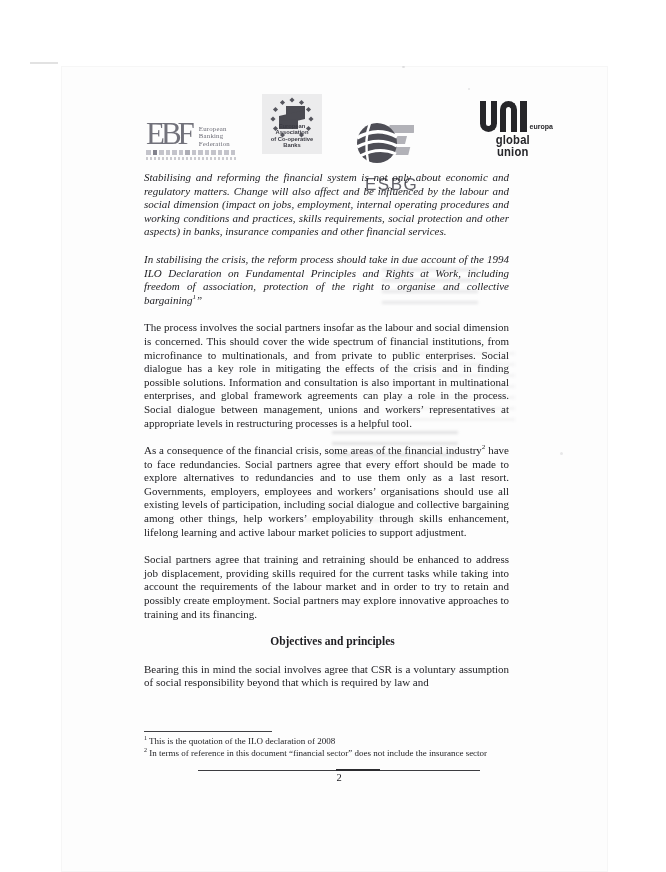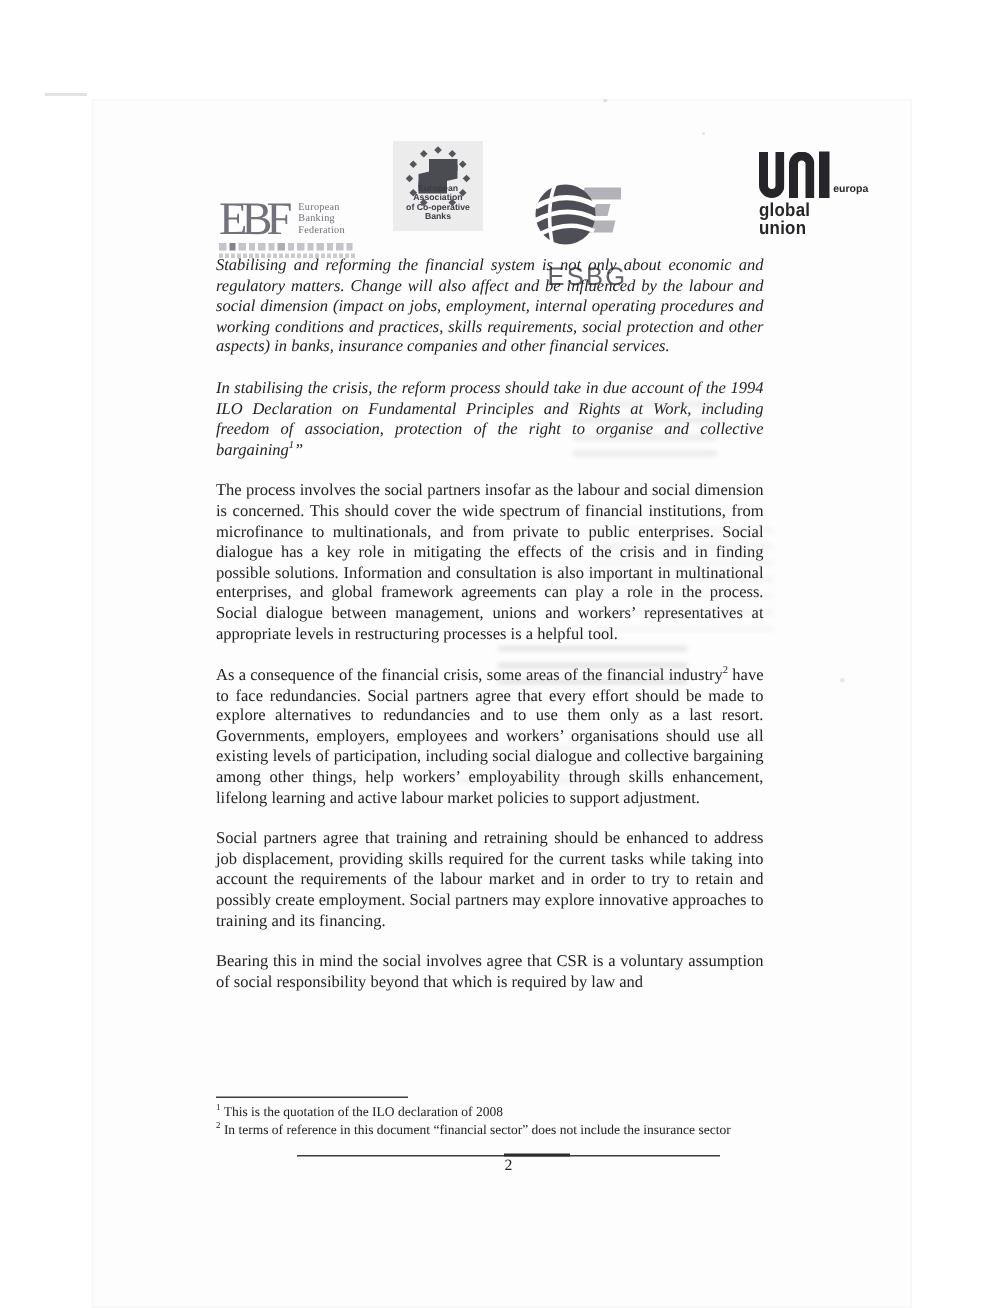--- a/index.html
+++ b/index.html
@@ -14,21 +14,21 @@
     position:absolute;left:61px;top:66px;width:547px;height:806px;
     background:rgba(80,80,90,0.012);
     box-shadow:inset 0 0 0 1px rgba(0,0,0,0.028);
   }
   .scan-dash{position:absolute;left:30px;top:62px;width:28px;height:2px;background:#e2e2e2;}
 
   
   .logo{position:absolute;}
   
   .ebf{left:146px;top:120px;width:94px;}
-  .ebf-top{display:flex;align-items:flex-start;margin-top:12px;}
+  .ebf-top{display:flex;align-items:flex-end;}
   .ebf-acronym{
     font-family:"Liberation Serif",serif;font-size:31px;line-height:27px;
     color:#72727b;letter-spacing:-4px;font-weight:400;
   }
   .ebf-name{margin-left:8px;margin-top:3px;display:flex;flex-direction:column;}
   .ebf-name span{font-size:6.8px;line-height:7.4px;color:#6d6d77;letter-spacing:.2px;}
   .ebf-squares{display:flex;gap:2px;margin-top:3px;}
   .ebf-squares i{width:4.5px;height:4.5px;background:#c4c4cb;display:block;}
   .ebf-squares i:nth-child(2){background:#83838d;}
   .ebf-squares i:nth-child(7){background:#adadb5;}
@@ -44,21 +44,21 @@
     font-family:"Liberation Sans",sans-serif;font-weight:700;
     font-size:5.8px;line-height:6.6px;color:#3c3c44;
   }
   
   .esbg{left:356px;top:116px;display:flex;flex-direction:column;}
   .esbg-label{
     font-family:"Liberation Sans",sans-serif;font-size:17px;color:#62626a;
     letter-spacing:1.5px;margin-left:9px;margin-top:9px;
   }
   
-  .uni{left:506px;top:101px;}
+  .uni{left:480px;top:101px;text-align:center;}
   .uni-row{display:flex;align-items:flex-start;}
   .uni-mark{display:flex;gap:3px;height:32px;}
   .uni-mark i{display:block;box-sizing:border-box;}
   .uni-u{width:17px;height:31px;border:6.5px solid #26262a;border-top:none;border-radius:0 0 9px 9px;}
   .uni-n{width:17px;height:31px;border:6.5px solid #26262a;border-bottom:none;border-radius:9px 9px 0 0;}
   .uni-i{width:6.5px;height:31px;background:#26262a;}
   .uni-region{
     font-family:"Liberation Sans",sans-serif;font-weight:700;font-size:7px;
     color:#26262a;align-self:flex-end;margin-left:3px;margin-bottom:3px;
   }
@@ -200,20 +200,21 @@
       <div>union</div>
     </div>
   </div>
 
   <div class="text-col">
     <p class="quote">Stabilising and reforming the financial system is not only about economic and regulatory matters. Change will also affect and be influenced by the labour and social dimension (impact on jobs, employment, internal operating procedures and working conditions and practices, skills requirements, social protection and other aspects) in banks, insurance companies and other financial services.</p>
     <p class="quote"><span>In stabilising the crisis, the reform process should take in due account of the 1994 ILO Declaration on Fundamental Principles and Rights at Work, including freedom of association, protection of the right to organise and collective bargaining</span><sup class="fnref">1</sup><span>”</span></p>
     <p>The process involves the social partners insofar as the labour and social dimension is concerned. This should cover the wide spectrum of financial institutions, from microfinance to multinationals, and from private to public enterprises. Social dialogue has a key role in mitigating the effects of the crisis and in finding possible solutions. Information and consultation is also important in multinational enterprises, and global framework agreements can play a role in the process. Social dialogue between management, unions and workers’ representatives at appropriate levels in restructuring processes is a helpful tool.</p>
     <p><span>As a consequence of the financial crisis, some areas of the financial industry</span><sup class="fnref">2</sup><span> have to face redundancies. Social partners agree that every effort should be made to explore alternatives to redundancies and to use them only as a last resort. Governments, employers, employees and workers’ organisations should use all existing levels of participation, including social dialogue and collective bargaining among other things, help workers’ employability through skills enhancement, lifelong learning and active labour market policies to support adjustment.</span></p>
     <p>Social partners agree that training and retraining should be enhanced to address job displacement, providing skills required for the current tasks while taking into account the requirements of the labour market and in order to try to retain and possibly create employment. Social partners may explore innovative approaches to training and its financing.</p>
+    <h3 class="doc-heading">Objectives and principles</h3>
     <p>Bearing this in mind the social involves agree that CSR is a voluntary assumption of social responsibility beyond that which is required by law and</p>
   </div>
 
   <div class="footnotes">
     <div class="fn-rule"></div>
     <p class="fn"><sup>1</sup> <span>This is the quotation of the ILO declaration of 2008</span></p>
     <p class="fn"><sup>2</sup> <span>In terms of reference in this document “financial sector” does not include the insurance sector</span></p>
   </div>
 
   <div class="footer-rule"></div>

